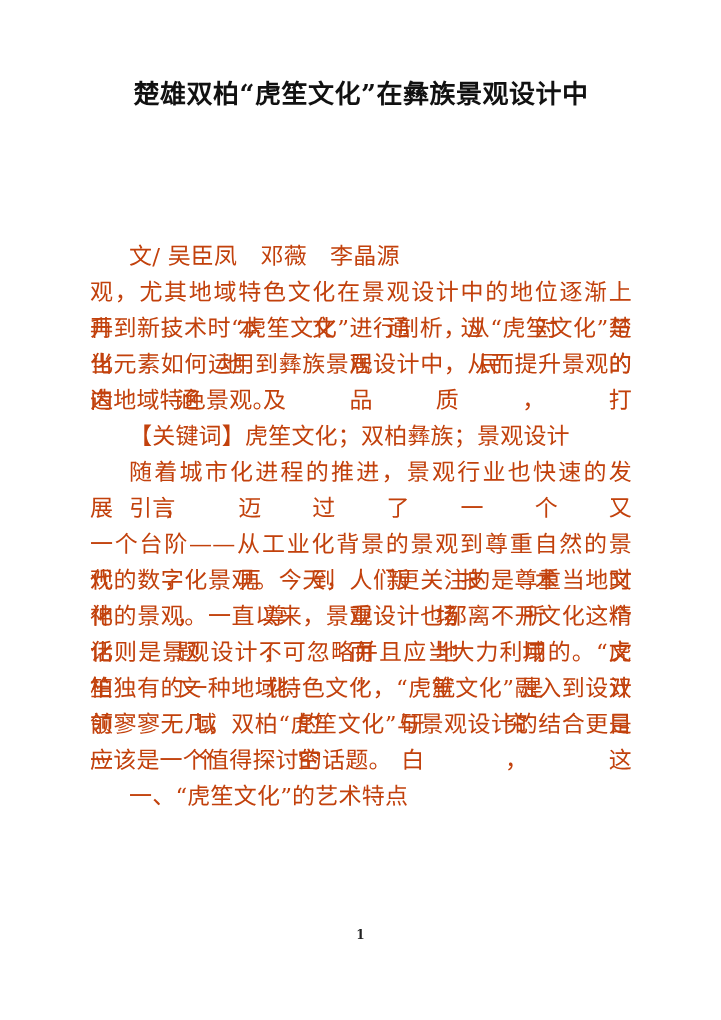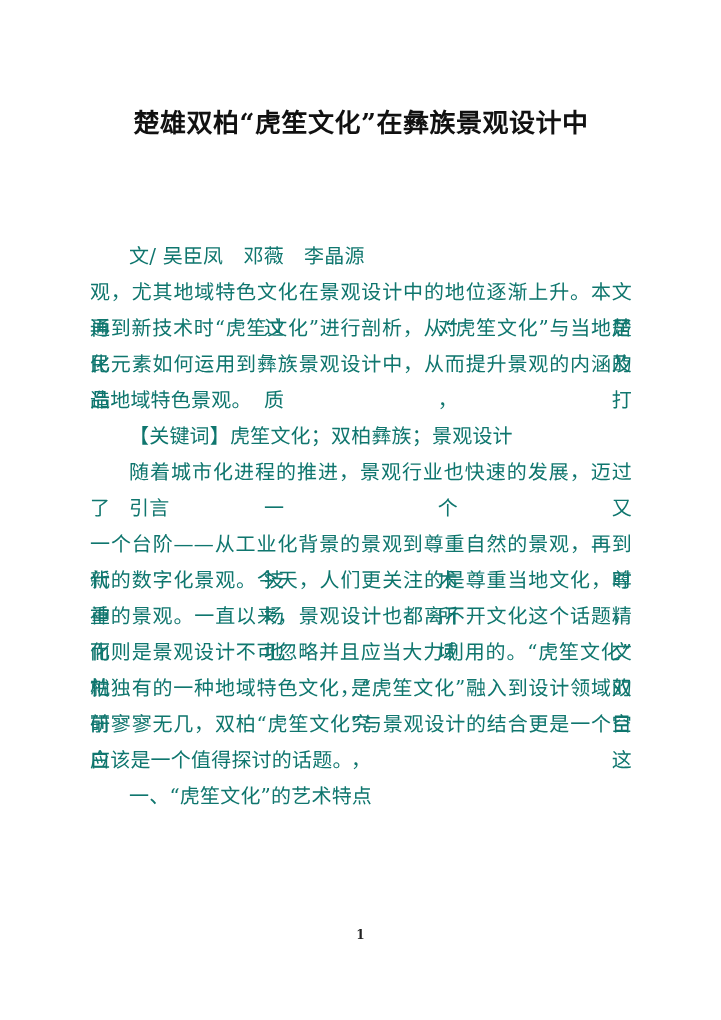--- a/index.html
+++ b/index.html
@@ -21,44 +21,44 @@
   .page {
     position: absolute;
     inset: 0;
     background: #ffffff;
   }
 
   
   .doc-title {
     position: absolute;
     left: 90px;
-    top: 101px;
+    top: 72px;
     width: 542px;
     text-align: center;
     font-size: 26px;
     line-height: 44px;
     letter-spacing: 0.5px;
     font-weight: 700;
     color: #111111;
   }
 
   
   .body-column {
     position: absolute;
     left: 90px;
     top: 238px;
     width: 542px;
   }
 
   .line {
-    font-size: 20px;
+    font-size: 23px;
     line-height: 36px;
     height: 36px;
     letter-spacing: 0.2px;
-    color: #0f766e;
+    color: #c2410c;
     white-space: pre;
     text-align: justify;
     text-justify: inter-character;
   }
 
   
   .line.justify {
     white-space: normal;
     text-align: justify;
     text-align-last: justify;

